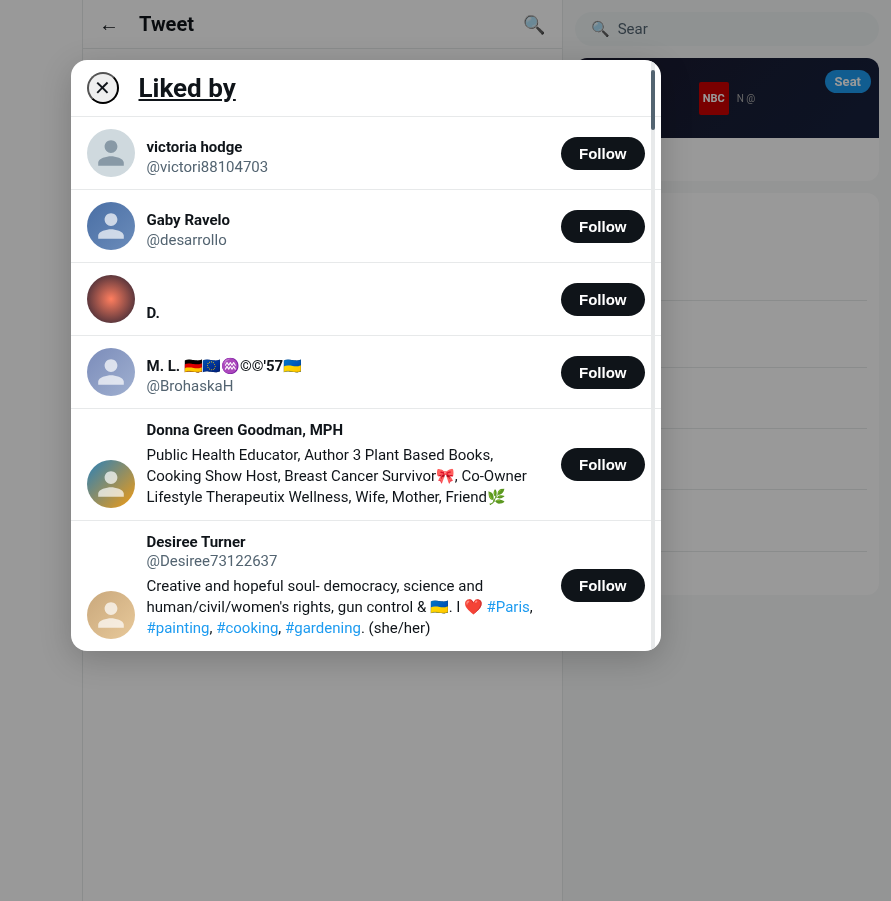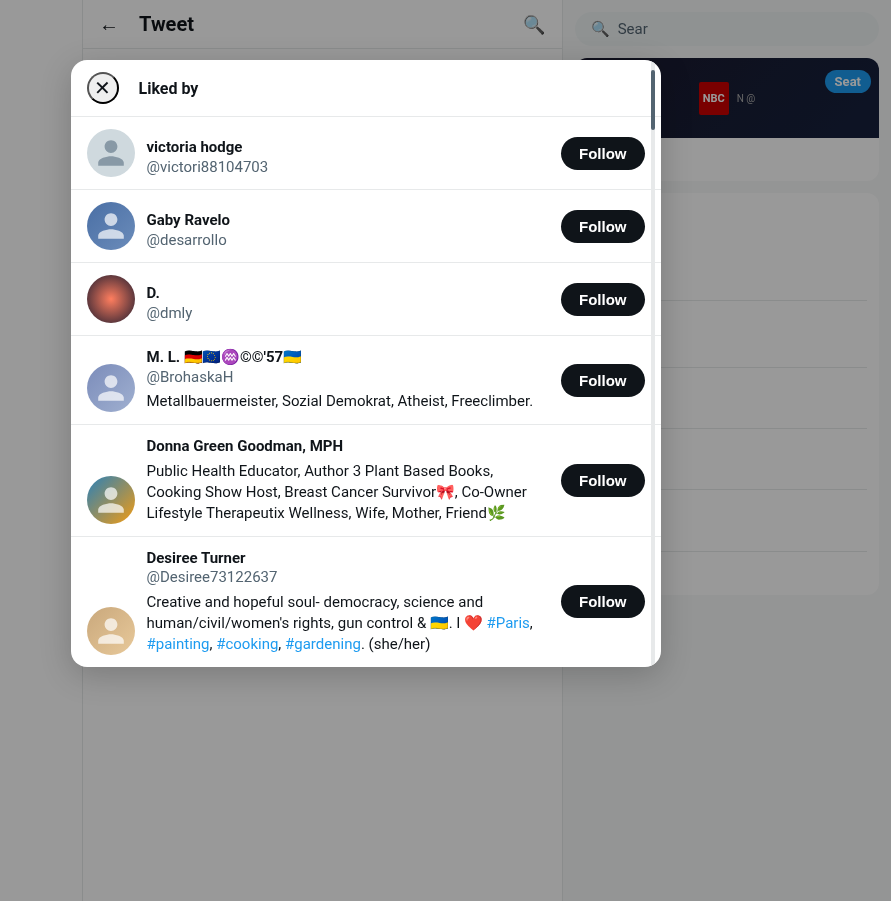--- a/index.html
+++ b/index.html
@@ -236,23 +236,24 @@
       margin-right: 20px;
       width: 32px;
       height: 32px;
       display: flex;
       align-items: center;
       justify-content: center;
       border-radius: 50%;
     }
 
     .modal-title {
-      font-size: 16px;
-      font-weight: 700;
-      color: #0f1419;
+      font-size: 26px;
+      font-weight: 700;
+      color: #0f1419;
+      text-decoration: underline;
     }
 
     .modal-body {
       overflow-y: auto;
       flex: 1;
     }
 
     .user-item {
       display: flex;
       align-items: flex-end;
@@ -507,37 +508,35 @@
         <button class="follow-btn">Follow</button>
       </div>
 
       <div class="user-item">
         <div class="avatar avatar-3" style="background: radial-gradient(circle at center, #ff7e5f, #1a1a2e);">
         </div>
         <div class="user-info">
           <div class="name-row">
             <span class="user-name">D.</span>
           </div>
-          <div class="user-handle">@dmly</div>
         </div>
         <button class="follow-btn">Follow</button>
       </div>
 
       <div class="user-item">
         <div class="avatar avatar-4" style="background: linear-gradient(135deg, #7b8cba, #a0b0d0);">
           <svg viewBox="0 0 24 24" style="fill:#fff;opacity:0.7;">
             <path d="M12 12c2.7 0 4.8-2.1 4.8-4.8S14.7 2.4 12 2.4 7.2 4.5 7.2 7.2 9.3 12 12 12zm0 2.4c-3.2 0-9.6 1.6-9.6 4.8v2.4h19.2v-2.4c0-3.2-6.4-4.8-9.6-4.8z"></path>
           </svg>
         </div>
         <div class="user-info">
           <div class="name-row">
             <span class="user-name">M. L. 🇩🇪🇪🇺♒©©'57🇺🇦</span>
           </div>
           <div class="user-handle">@BrohaskaH</div>
-          <div class="user-bio">Metallbauermeister, Sozial Demokrat, Atheist, Freeclimber.</div>
         </div>
         <button class="follow-btn">Follow</button>
       </div>
 
       <div class="user-item">
         <div class="avatar avatar-5" style="background: linear-gradient(135deg, #2980b9, #f39c12);">
           <svg viewBox="0 0 24 24" style="fill:#fff;opacity:0.7;">
             <path d="M12 12c2.7 0 4.8-2.1 4.8-4.8S14.7 2.4 12 2.4 7.2 4.5 7.2 7.2 9.3 12 12 12zm0 2.4c-3.2 0-9.6 1.6-9.6 4.8v2.4h19.2v-2.4c0-3.2-6.4-4.8-9.6-4.8z"></path>
           </svg>
         </div>

